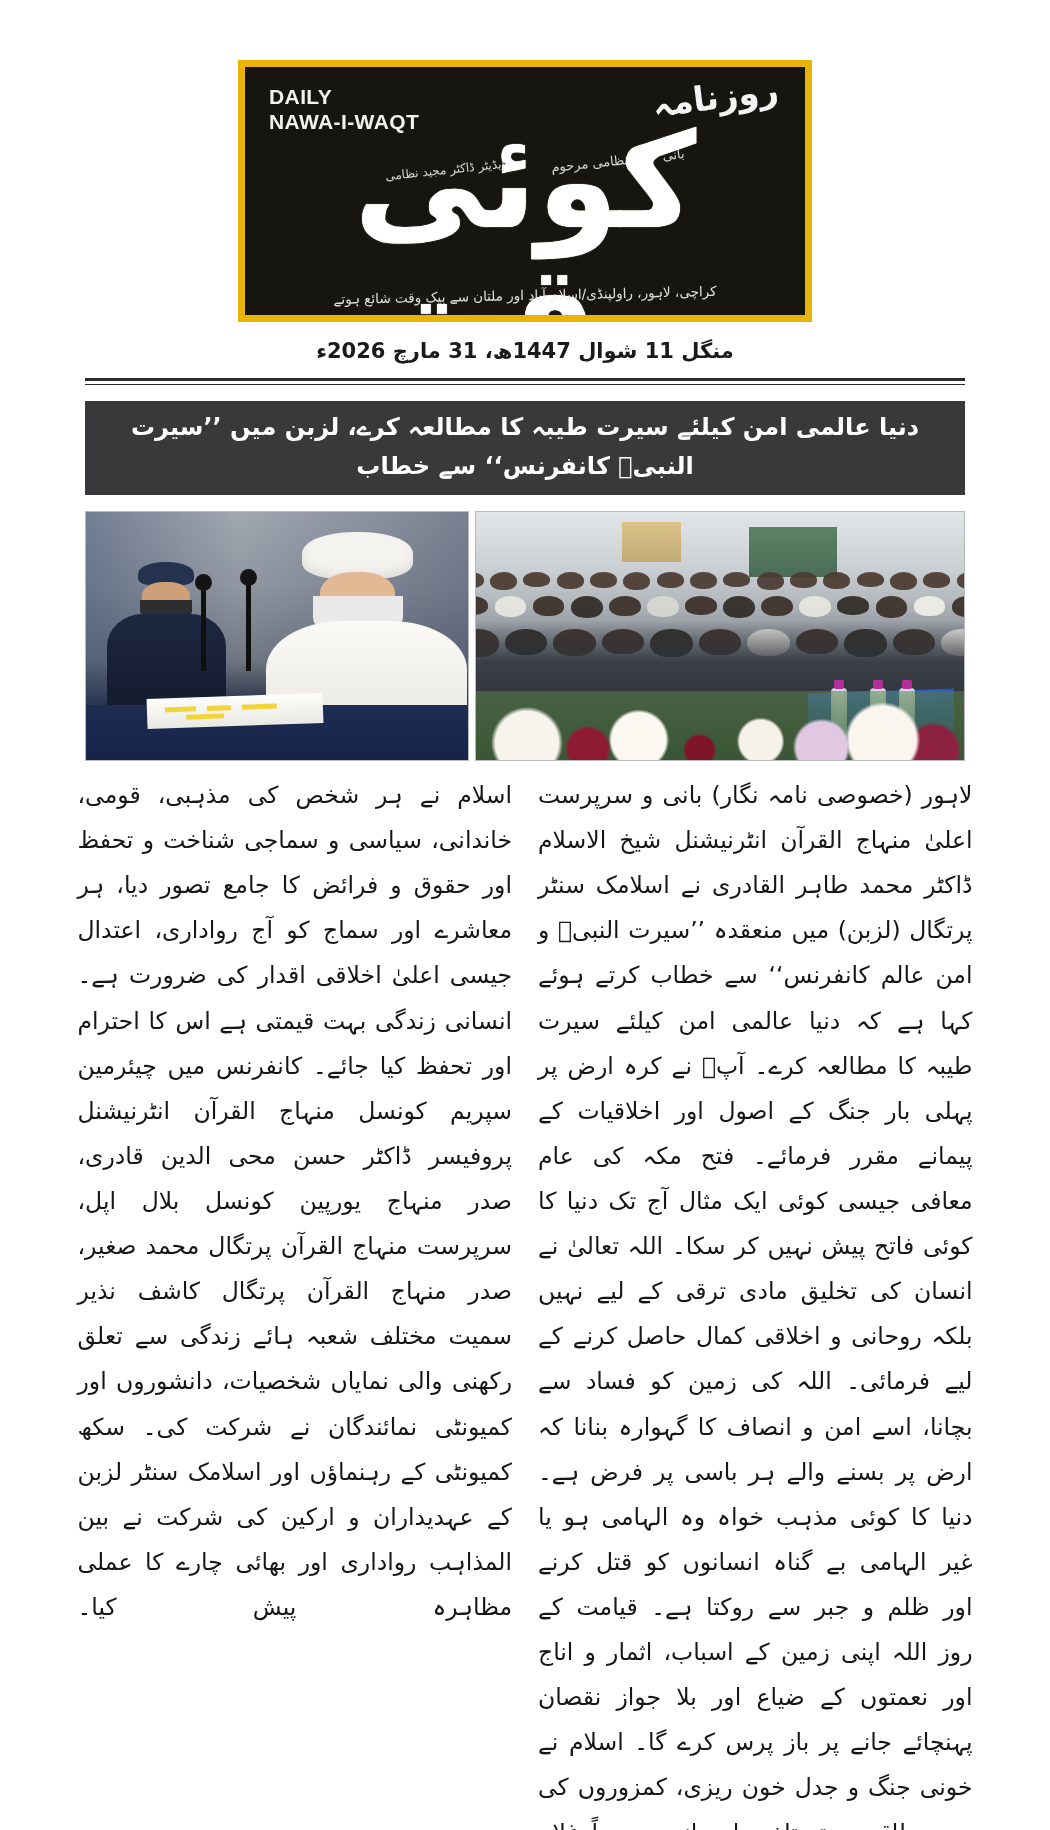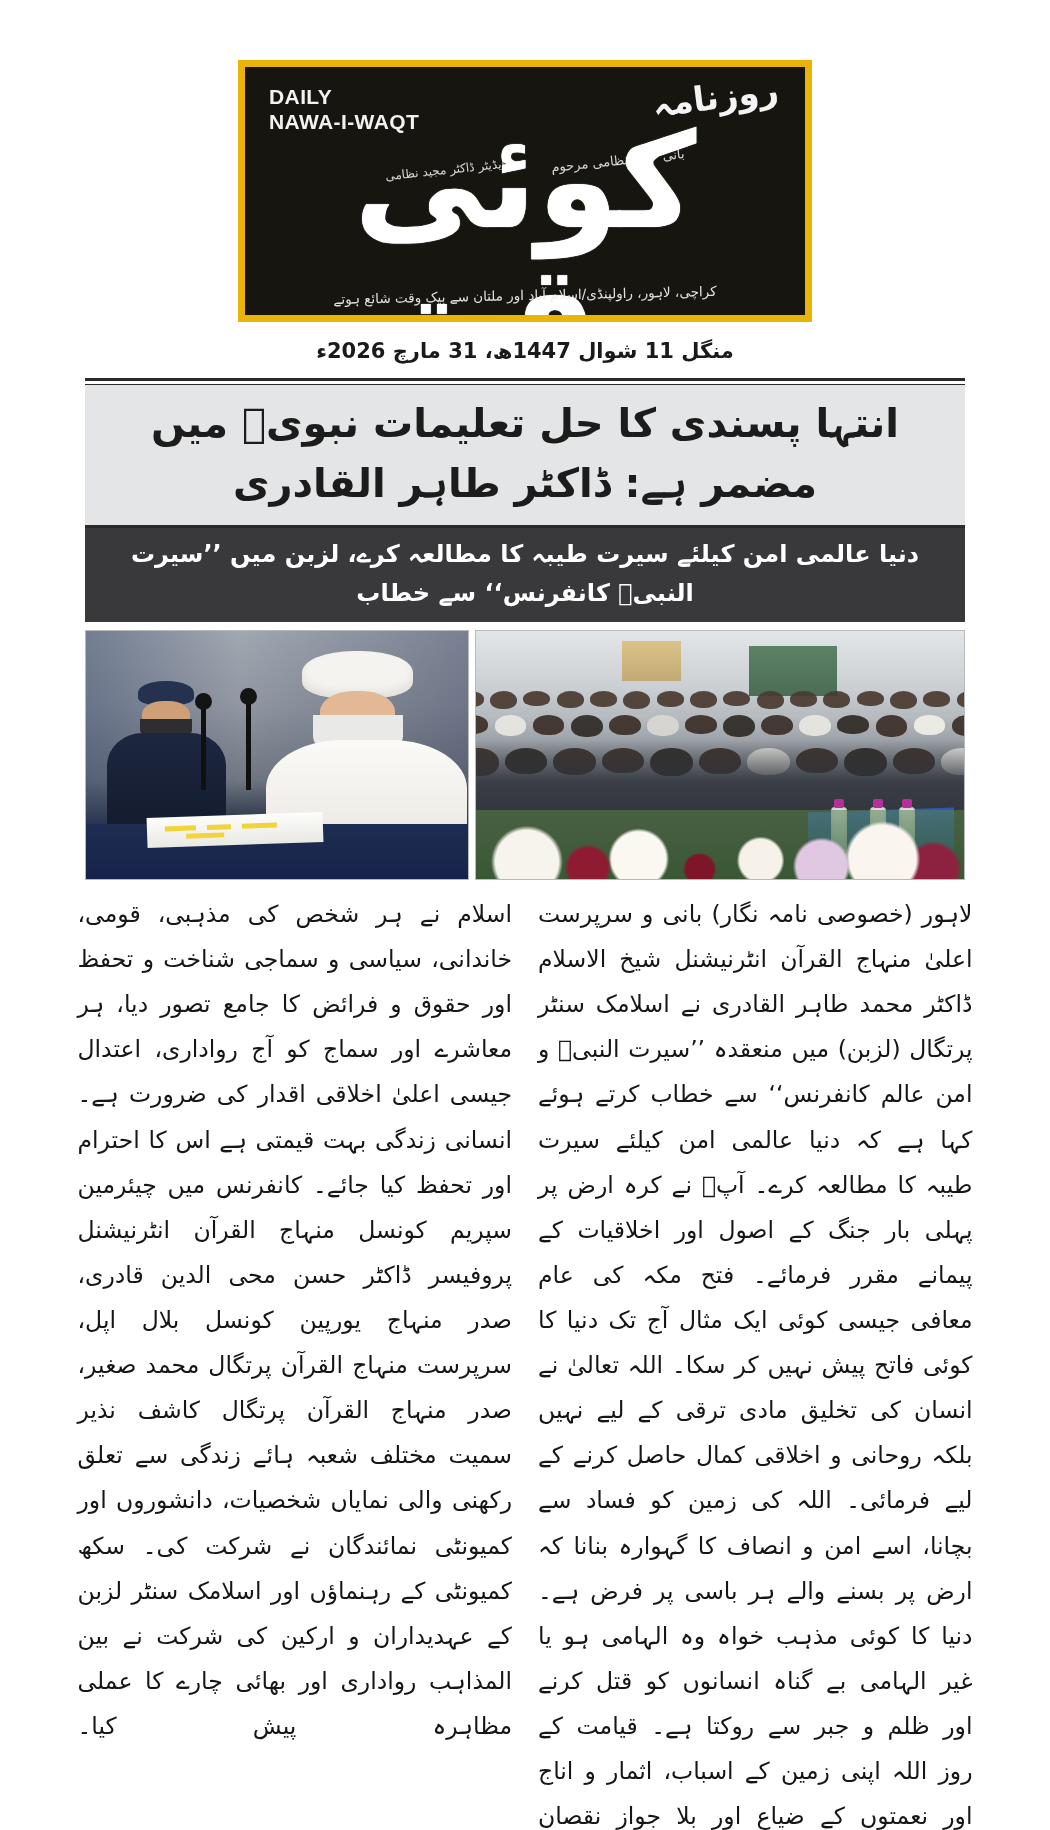--- a/index.html
+++ b/index.html
@@ -147,21 +147,21 @@
     font-size: 40px;
     line-height: 1.5;
     text-align: center;
     padding: 8px 10px 12px 10px;
     box-sizing: border-box;
     direction: rtl;
     border-bottom: 3px solid #2b2b2b;
   }
   .subheadline {
     width: 880px;
-    margin: 0 auto;
+    margin: 16px auto;
     background: #39383a;
     color: #ffffff;
     font-family: "DejaVu Sans", sans-serif;
     font-weight: bold;
     font-size: 24px;
     line-height: 1.6;
     text-align: center;
     padding: 7px 12px 10px 12px;
     box-sizing: border-box;
     direction: rtl;
@@ -329,21 +329,20 @@
       <div class="founder">بانی حمید نظامی مرحوم</div>
       <div class="editor">ایڈیٹر ڈاکٹر مجید نظامی</div>
       <div class="bigname">کوئی وقت</div>
       <div class="cities">کراچی، لاہور، راولپنڈی/اسلام آباد اور ملتان سے بیک وقت شائع ہوتے</div>
     </div>
   </div>
 
   <div class="dateline">منگل 11 شوال 1447ھ، 31 مارچ 2026ء</div>
 
   <div class="rule-top"></div>
-  <div class="headline">انتہا پسندی کا حل تعلیمات نبویؐ میں مضمر ہے: ڈاکٹر طاہر القادری</div>
   <div class="subheadline">دنیا عالمی امن کیلئے سیرت طیبہ کا مطالعہ کرے، لزبن میں ’’سیرت النبیؐ کانفرنس‘‘ سے خطاب</div>
 
   <div class="photos">
 
     <div class="photo photo-left">
       <div class="ph-l-bg"></div>
       <div class="ph-l-wall"></div>
       <div class="ph-l-banner"></div>
       <div class="ph-l-banner2"></div>
 

